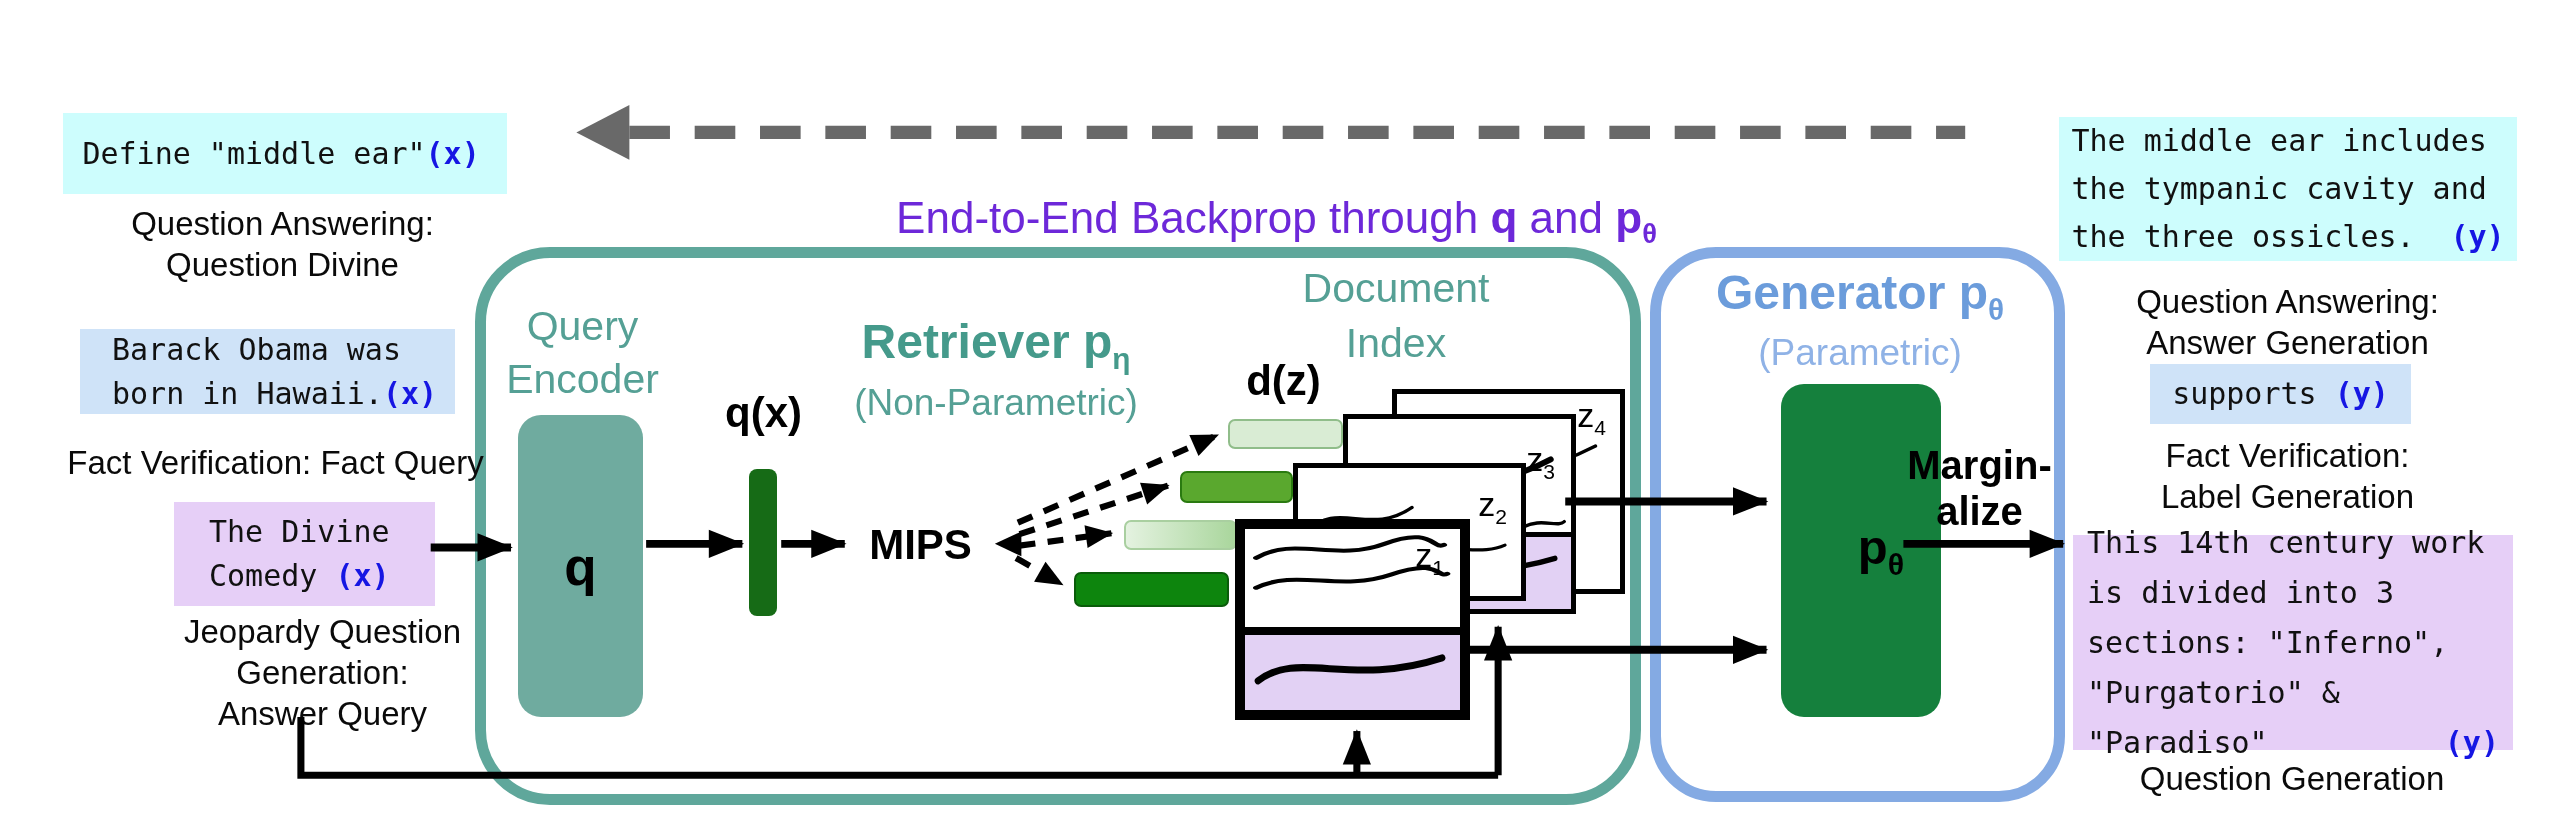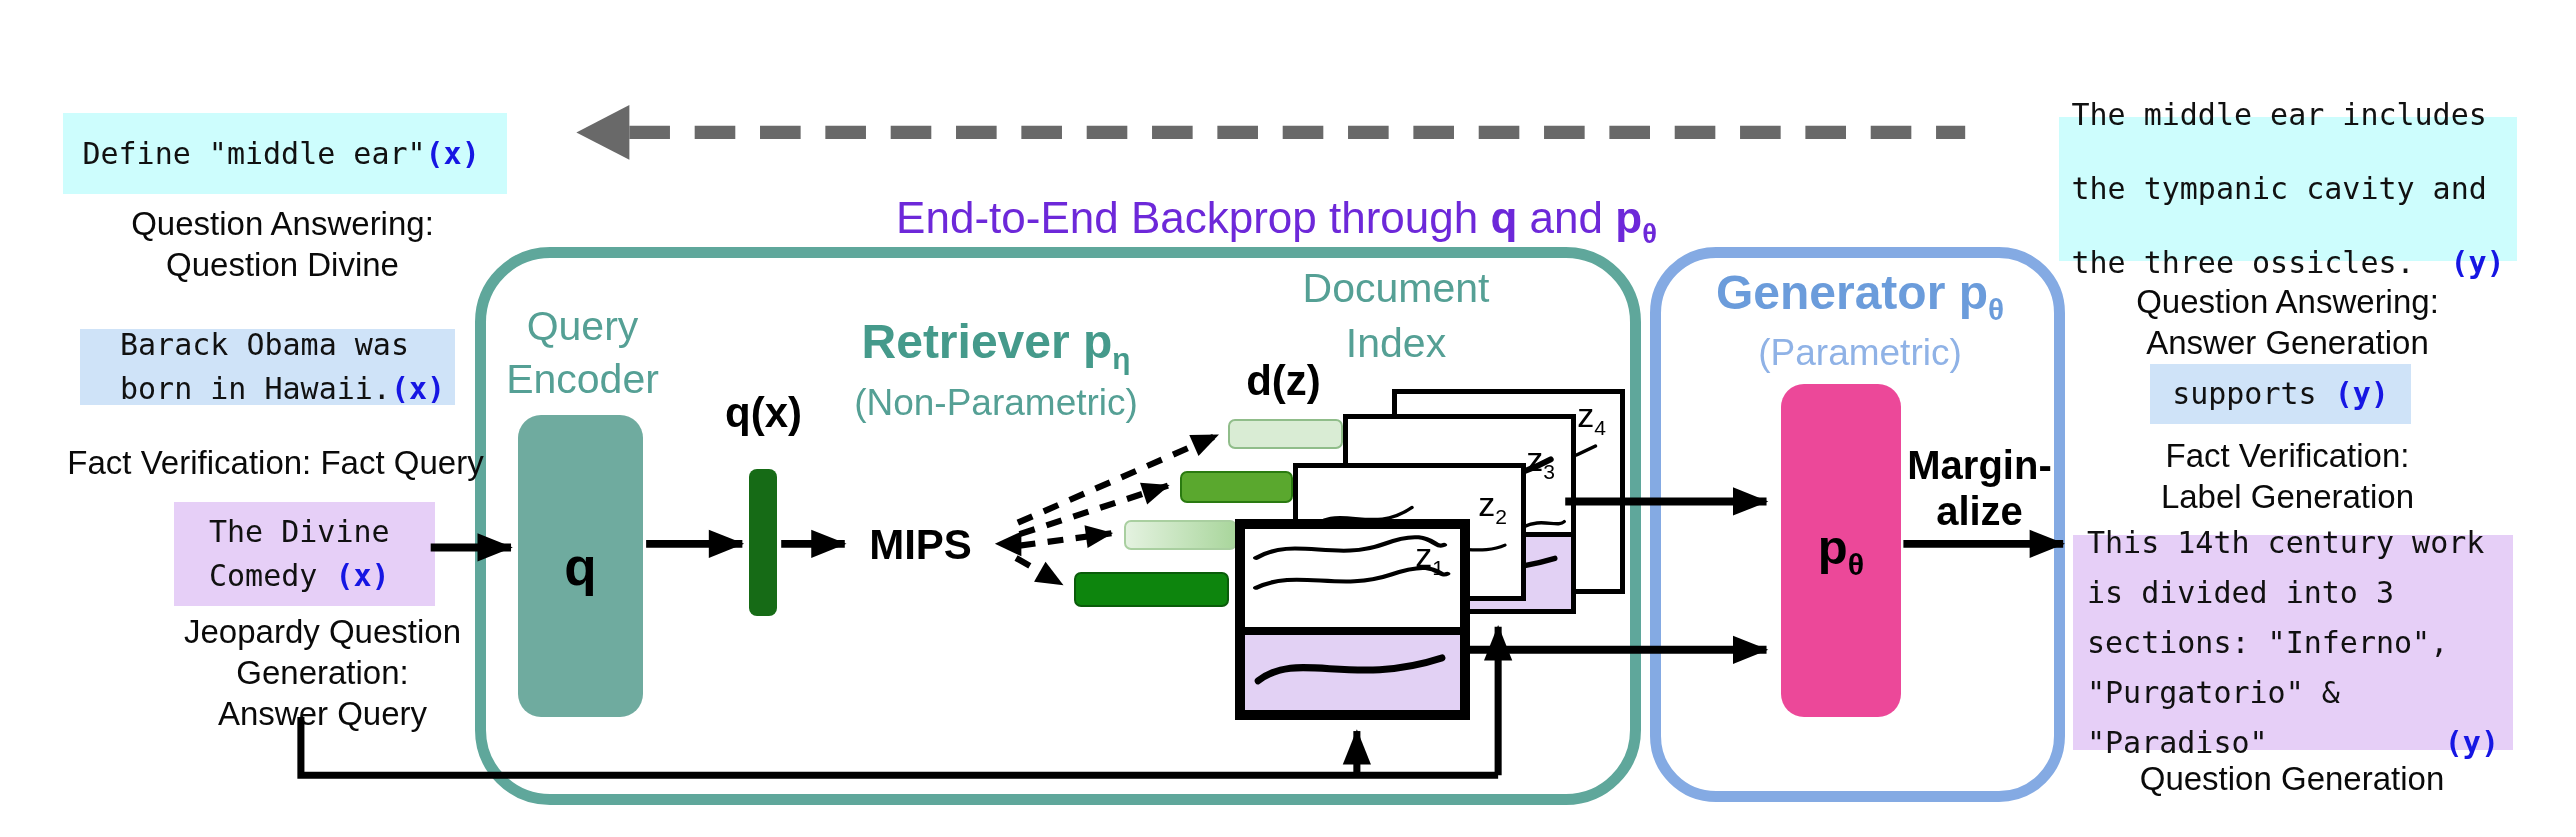--- a/index.html
+++ b/index.html
@@ -19,21 +19,21 @@
   .purplebox{background:#e6cff7;}
   
   .retrieverbox{border:11.5px solid #5fa79b;border-radius:75px;background:transparent;box-sizing:border-box;}
   .generatorbox{border:11.5px solid #84aae3;border-radius:66px;background:transparent;box-sizing:border-box;}
   .tealtext{color:#55a095;}
   .tealtitle{color:#459a8b;font-weight:bold;}
   .bluetext{color:#8fb2e6;}
   .bluetitle{color:#6b9cdb;font-weight:bold;}
   
   .qblock{background:#6fab9f;border-radius:23px;display:flex;align-items:center;justify-content:center;}
-  .pblock{background:#ec4899;border-radius:23px;display:flex;align-items:center;justify-content:center;}
+  .pblock{background:#15803d;border-radius:23px;display:flex;align-items:center;justify-content:center;padding-left:40px;}
   .embbar{background:#166b16;border-radius:8px;}
   
   .card{background:#ffffff;border:5.3px solid #000;box-sizing:border-box;}
   .card-front{border-width:10.6px;}
   .cardlabel{position:absolute;font-weight:normal;font-size:34px;color:#000;line-height:34px;}
   .pstrip{position:absolute;left:0;right:0;bottom:0;background:#e2d1f4;border-top:5.3px solid #000;}
   .pstrip-front{border-top-width:8.8px;}
   .gbar{position:absolute;box-sizing:border-box;border-radius:7px;}
   svg.wv{position:absolute;left:0;top:0;width:100%;height:100%;}
 </style>
@@ -50,21 +50,21 @@
   </div>
 
   <div class="abs samplebox cyanbox mono" style="left:63px;top:113px;width:444px;height:81px;padding-left:19.4px;">
     <div><span>Define "middle ear"</span><span class="accent">(x)</span></div>
   </div>
   <div class="abs caption" style="left:53px;top:203px;width:459px;">
     <div>Question Answering:</div>
     <div>Question Divine</div>
   </div>
 
-  <div class="abs samplebox bluebox mono" style="left:80px;top:329px;width:375px;height:76px;padding-left:40px;">
+  <div class="abs samplebox bluebox mono" style="left:80px;top:329px;width:375px;height:85px;padding-left:32px;">
     <div>Barack Obama was</div>
     <div><span>born in Hawaii.</span><span class="accent">(x)</span></div>
   </div>
   <div class="abs caption" style="left:35px;top:442px;width:481px;">
     <div>Fact Verification: Fact Query</div>
   </div>
 
   <div class="abs samplebox purplebox mono" style="left:174px;top:502px;width:261px;height:104px;padding-left:35px;">
     <div>The Divine</div>
     <div><span>Comedy </span><span class="accent">(x)</span></div>
@@ -166,21 +166,21 @@
 
   <div class="abs pblock" style="left:1781px;top:384px;width:120px;height:333px;">
     <span class="blacklab" style="font-size:49px;"><span>p</span><sub class="sb">θ</sub></span>
   </div>
 
   <div class="abs blacklab" style="left:1899px;top:442px;width:161px;text-align:center;font-size:40px;line-height:46px;">
     <div>Margin-</div>
     <div>alize</div>
   </div>
 
-  <div class="abs samplebox cyanbox mono" style="left:2059px;top:117px;width:458px;height:144px;padding-left:12.4px;line-height:48px;gap:26px;">
+  <div class="abs samplebox cyanbox mono" style="left:2059px;top:117px;width:458px;height:144px;padding-left:12.4px;line-height:48px;">
     <div>The middle ear includes</div>
     <div>the tympanic cavity and</div>
     <div><span>the three ossicles.</span><span class="accent" style="float:right;margin-right:12.4px;">(y)</span></div>
   </div>
   <div class="abs caption" style="left:2058px;top:281px;width:459px;">
     <div>Question Answering:</div>
     <div>Answer Generation</div>
   </div>
 
   <div class="abs samplebox bluebox mono" style="left:2150px;top:364px;width:261px;height:60px;align-items:center;">

